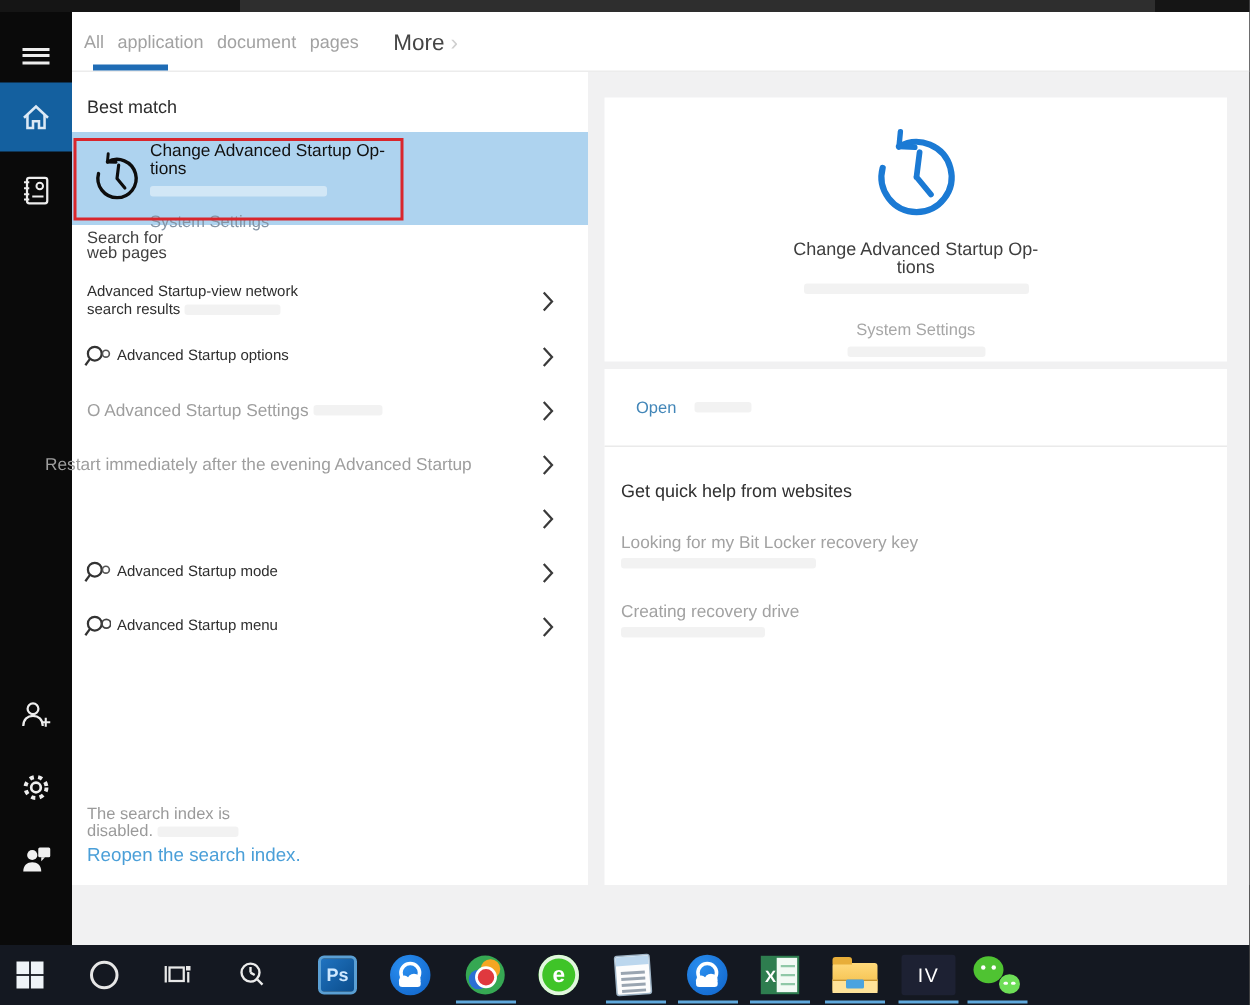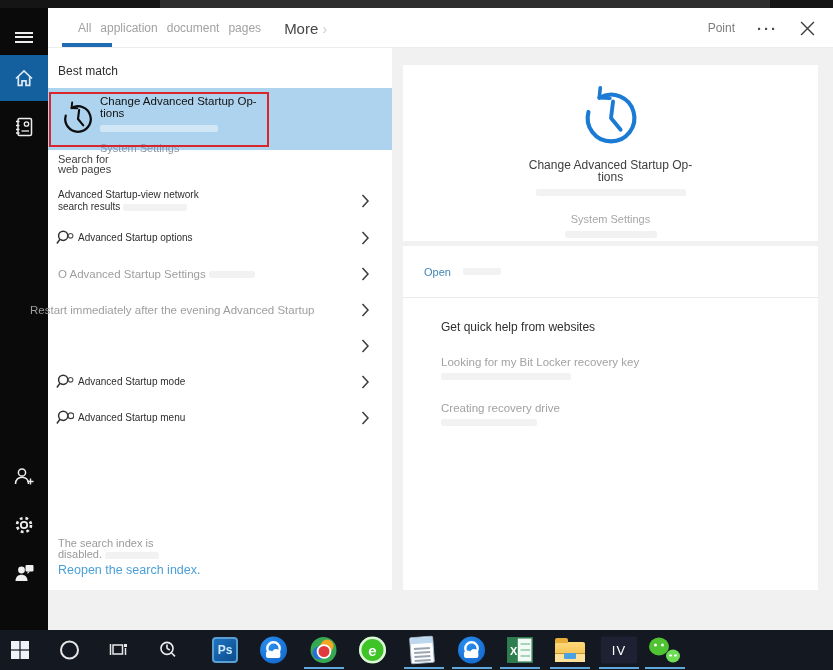--- a/index.html
+++ b/index.html
@@ -12,21 +12,21 @@
 
   
   .sidebar{position:absolute;left:0;top:8px;width:48px;height:622px;background:#0a0a0a;}
   .side-item{position:absolute;left:0;width:48px;height:46px;display:flex;align-items:center;justify-content:center;cursor:pointer;}
   .side-item.active{background:#14609f;}
   .hamburger span{display:block;width:18px;height:2px;background:#ededed;margin:2.5px 0;}
 
   
   .flyout{position:absolute;left:48px;top:8px;width:785px;height:622px;background:#f1f1f2;}
   .topbar{position:absolute;left:0;top:0;width:785px;height:40px;background:#fff;border-bottom:1px solid #ececec;}
-  .tabs{position:absolute;left:30px;top:0;height:40px;display:flex;align-items:center;}
+  .tabs{position:absolute;left:8px;top:0;height:40px;display:flex;align-items:center;}
   .tab{font-size:12px;color:#a2a2a2;margin-right:9px;cursor:pointer;}
   .more-tab{font-size:15px;color:#454545;margin-left:14px;cursor:pointer;}
   .more-chevron{font-size:15px;color:#cfcfcf;margin-left:4px;}
   .tab-indicator{position:absolute;left:14px;bottom:0;width:50px;height:4px;background:#1f6cb5;}
   .topbar-right{position:absolute;right:18px;top:0;height:40px;display:flex;align-items:center;gap:22px;}
   .point-label{font-size:12px;color:#7e7e7e;}
   .dots{font-size:15px;color:#4c4c4c;letter-spacing:2px;font-weight:bold;cursor:pointer;}
   .close-btn{cursor:pointer;display:flex;align-items:center;}
 
   
@@ -54,21 +54,21 @@
   
   .right-zone{position:absolute;left:344px;top:40px;width:441px;height:542px;background:#f1f1f2;}
   .card{position:absolute;left:11px;width:415px;background:#fff;}
   .card1{top:17px;height:176px;text-align:center;}
   .card1 .big-icon{margin-top:20px;color:#1b7ad4;}
   .r-title{font-size:12px;color:#3e3e3e;line-height:12px;margin-top:4px;}
   .r-sub{font-size:11px;color:#a7a7a7;margin-top:12px;}
   .card2{top:198px;height:344px;}
   .open-row{height:52px;border-bottom:1px solid #eaeaea;display:flex;align-items:center;padding-left:21px;cursor:pointer;}
   .open-label{font-size:11px;color:#4286b8;}
-  .help{padding:22px 21px 0 38px;}
+  .help{padding:22px 21px 0 11px;}
   .help-header{font-size:12px;color:#2f2f2f;}
   .help-link{font-size:11.5px;color:#a2a2a2;margin-top:22px;cursor:pointer;}
 
   
   .bottombar{position:absolute;left:0;top:582px;width:785px;height:40px;background:#f2f2f3;border-top:1px solid #ddd;}
   .bottom-search{position:absolute;left:14px;top:5px;display:flex;align-items:center;gap:6px;cursor:pointer;}
   .bs-text{font-size:11px;color:#222;line-height:11px;}
 
   
   .smudge{display:inline-block;height:7px;border-radius:2px;background:rgba(0,0,0,0.05);vertical-align:middle;}
@@ -155,29 +155,20 @@
     <div class="topbar">
       <div class="tabs">
         <span class="tab">All</span>
         <span class="tab">application</span>
         <span class="tab">document</span>
         <span class="tab">pages</span>
         <span class="more-tab">More</span>
         <span class="more-chevron">›</span>
       </div>
       <div class="tab-indicator"></div>
-      <div class="topbar-right">
-        <span class="point-label">Point</span>
-        <span class="dots">···</span>
-        <span class="close-btn">
-          <svg width="15" height="15" viewBox="0 0 14 14" stroke="#3f3f3f" stroke-width="1.3">
-              <path d="M1 1 L13 13 M13 1 L1 13"></path>
-            </svg>
-        </span>
-      </div>
     </div>
 
     <div class="panel">
       <div class="bm-header">Best match</div>
 
       <div class="bm-item">
         <svg class="bm-icon" width="36" height="36" viewBox="0 0 48 48" fill="none" stroke="currentColor" stroke-width="3" stroke-linecap="round">
           <path d="M15.5 9.3 A17 17 0 1 1 7.6 19.6"></path>
           <path d="M15.5 9.3 L16.2 2 M15.5 9.3 L23.2 9.6" stroke-width="2.6"></path>
           <path d="M24 24 L25.5 12 M24 24 L31 32.5" stroke-width="2.8"></path>

